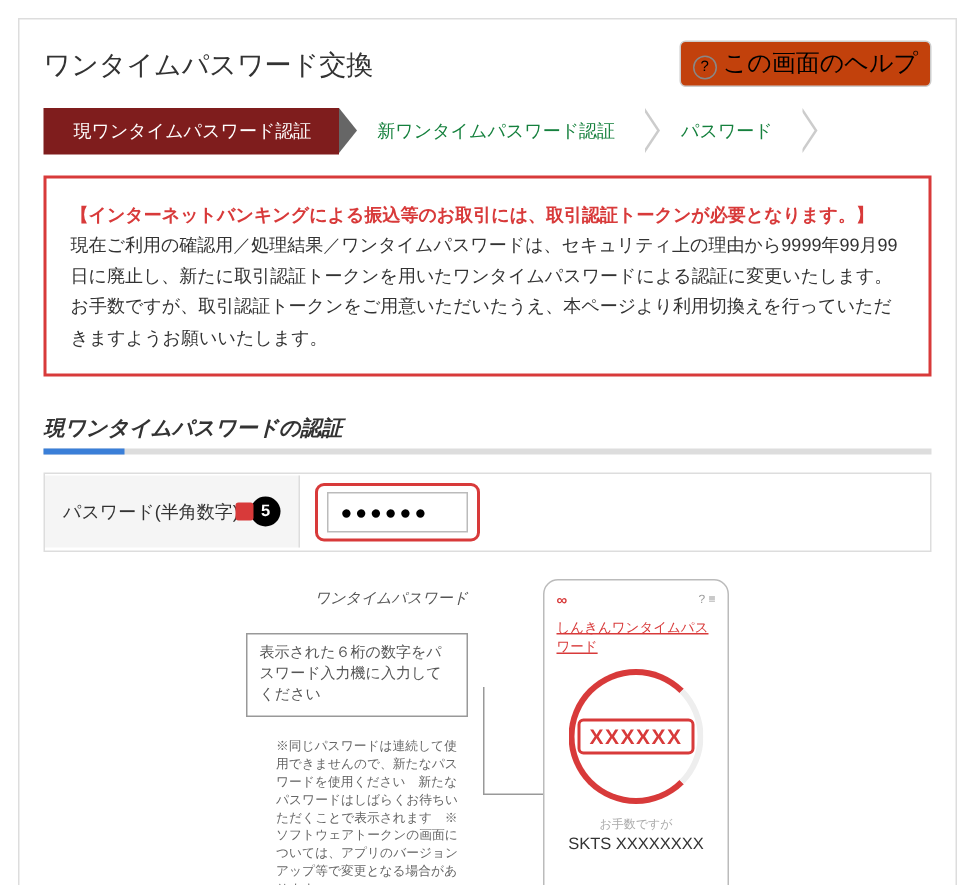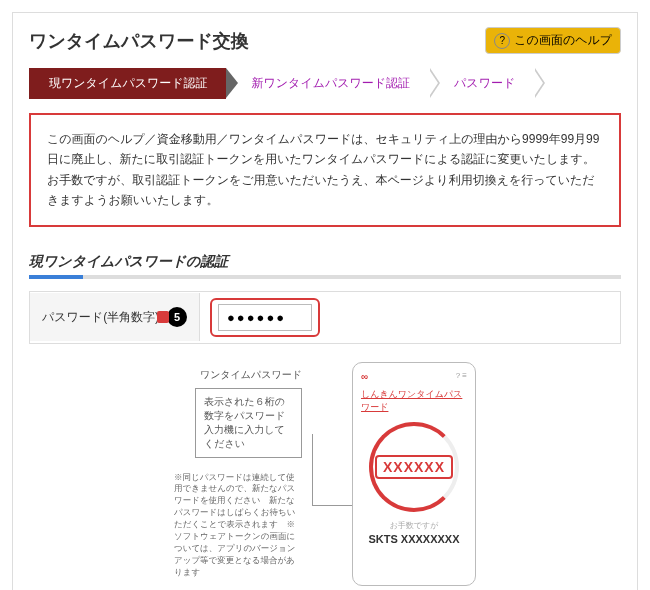--- a/index.html
+++ b/index.html
@@ -1,72 +1,73 @@
 <!DOCTYPE html>
 <html><head>
 <meta charset="utf-8">
 <style>
   * { box-sizing: border-box; margin: 0; padding: 0; }
   body { font-family: "Hiragino Kaku Gothic Pro", Meiryo, sans-serif; background: #fff; padding: 12px; width: 650px; font-size: 12px; color: #333; }
   .page { border: 1px solid #ddd; padding: 14px 16px 24px; }
   .header-row { display: flex; justify-content: space-between; align-items: center; margin-bottom: 14px; }
-  .page-title { font-size: 18px; font-weight: bold; }
-  .help-btn { border: 1px solid #ccc; border-radius: 4px; padding: 4px 8px; font-size: 12px; background: #eab308; cursor: pointer; }
+  .page-title { font-size: 18px; font-weight: normal; }
+  .help-btn { border: 1px solid #ccc; border-radius: 4px; padding: 4px 8px; font-size: 16px; background: #c2410c; cursor: pointer; }
   .help-btn::before { content: "?"; display:inline-block; width:14px; height:14px; border:1px solid #888; border-radius:50%; text-align:center; line-height:14px; margin-right:4px; font-size:10px; }
   .steps { display: flex; align-items: center; margin-bottom: 14px; }
   .step { position: relative; padding: 7px 18px 7px 20px; font-size: 12px; }
   .step.active { background: #7f1d1d; color: #fff; }
   .step.active::after { content:""; position:absolute; right:-12px; top:0; border-top:15px solid transparent; border-bottom:15px solid transparent; border-left:12px solid #666; }
-  .step.inactive { color: #a21caf; padding-left:26px; }
+  .step.inactive { color: #15803d; padding-left:26px; }
   .step.inactive::after { content:""; position:absolute; right:-10px; top:0; border-top:15px solid transparent; border-bottom:15px solid transparent; border-left:10px solid #fff; }
   .step.inactive::before { content:""; position:absolute; right:-12px; top:0; border-top:15px solid transparent; border-bottom:15px solid transparent; border-left:10px solid #ccc; }
   .notice-box { border: 2px solid #d83a3a; padding: 14px 16px; margin-bottom: 26px; font-size: 12px; line-height: 1.7; }
   .notice-emph { color: #d83a3a; font-weight: bold; }
   .section-title { font-size: 14px; font-weight: bold; margin-bottom: 4px; font-style: italic; }
   .section-bar { height:4px; background:#ddd; margin-bottom:12px; position:relative; }
   .section-bar::before { content:""; position:absolute; left:0; top:0; width:54px; height:4px; background:#3a7fd8; }
   .form-row { display:flex; align-items:center; border:1px solid #ddd; background:#fff; margin-bottom:18px; }
   .form-label-cell { background:#f5f5f5; padding:14px 12px; width:170px; display:flex; align-items:center; justify-content:space-between; border-right:1px solid #ddd; }
   .req-badge { position:relative; display:inline-flex; align-items:center; justify-content:center; width:20px; height:20px; border-radius:50%; background:#000; color:#fff; font-weight:bold; font-size:11px; }
   .req-badge::before { content:""; position:absolute; left:-10px; width:12px; height:12px; background:#d83a3a; border-radius:2px; }
   .pw-wrap { border:2px solid #d83a3a; border-radius:6px; padding:4px 6px; margin:6px 10px; display:inline-block; }
   .pw-input { border:1px solid #bbb; padding:5px 8px; width:94px; font-size:13px; letter-spacing:2px; }
   .illus { display:flex; justify-content:center; gap:10px; margin-bottom:20px; }
   .illus-left { display:flex; flex-direction:column; align-items:flex-end; font-size:10px; color:#555; padding-top:6px; }
-  .callout-title { font-size:10px; margin-bottom:6px; }
-  .callout-box { border:1px solid #999; padding:6px 8px; width:107px; line-height:1.4; background:#fff; position:relative; }
+  .callout-title { font-size:10px; margin-bottom:16px;font-style:italic; }
+  .callout-box { border:1px solid #999; padding:6px 8px; width:148px; line-height:1.4; background:#fff; position:relative; }
   .connector { width:40px; height:72px; border-left:1px solid #999; border-bottom:1px solid #999; margin-left:0; margin-right:-10px; align-self:flex-start; margin-top:72px; }
   .notes { font-size:8.5px; color:#666; width:128px; margin-top:14px; line-height:1.4; }
   .phone { width:124px; height:224px; border:1px solid #bbb; border-radius:10px; padding:8px 8px; background:#fff; display:flex; flex-direction:column; align-items:center; }
   .phone-top { display:flex; justify-content:space-between; width:100%; font-size:8px; color:#999; }
   .phone-logo { color:#d83a3a; font-size:10px; font-weight:bold; }
   .phone-label { font-size:9px; color:#d83a3a; margin-top:6px;text-decoration:underline; }
   .ring { width:90px; height:90px; border:4px solid #d83a3a; border-right-color:#eee; border-radius:50%; margin-top:8px; display:flex; align-items:center; justify-content:center; }
   .code-box { border:2px solid #d83a3a; border-radius:4px; padding:2px 6px; font-size:14px; font-weight:bold; color:#d83a3a; letter-spacing:1px; background:#fff; }
   .serial-lbl { font-size:8px; color:#aaa; margin-top:8px; }
-  .serial { font-size:11px; font-weight:bold; margin-top:2px; }
+  .serial { font-size:11px; font-weight:normal; margin-top:2px; }
 </style>
 </head>
 <body>
 
 <div class="page">
 
   <div class="header-row">
     <div class="page-title">ワンタイムパスワード交換</div>
     <button class="help-btn">この画面のヘルプ</button>
   </div>
 
   <div class="steps">
     <div class="step active">現ワンタイムパスワード認証</div>
     <div class="step inactive">新ワンタイムパスワード認証</div>
     <div class="step inactive">パスワード</div>
   </div>
 
   <div class="notice-box">
-    <div>この画面のヘルプ／資金移動用／ワンタイムパスワードは、セキュリティ上の理由から9999年99月99日に廃止し、新たに取引認証トークンを用いたワンタイムパスワードによる認証に変更いたします。</div>
+    <div class="notice-emph">【インターネットバンキングによる振込等のお取引には、取引認証トークンが必要となります。】</div>
+    <div>現在ご利用の確認用／処理結果／ワンタイムパスワードは、セキュリティ上の理由から9999年99月99日に廃止し、新たに取引認証トークンを用いたワンタイムパスワードによる認証に変更いたします。</div>
     <div>お手数ですが、取引認証トークンをご用意いただいたうえ、本ページより利用切換えを行っていただきますようお願いいたします。</div>
   </div>
 
   <div class="section-title">現ワンタイムパスワードの認証</div>
   <div class="section-bar"></div>
 
   <div class="form-row">
     <div class="form-label-cell">
       <span>パスワード(半角数字)</span>
       <span class="req-badge">5</span>

